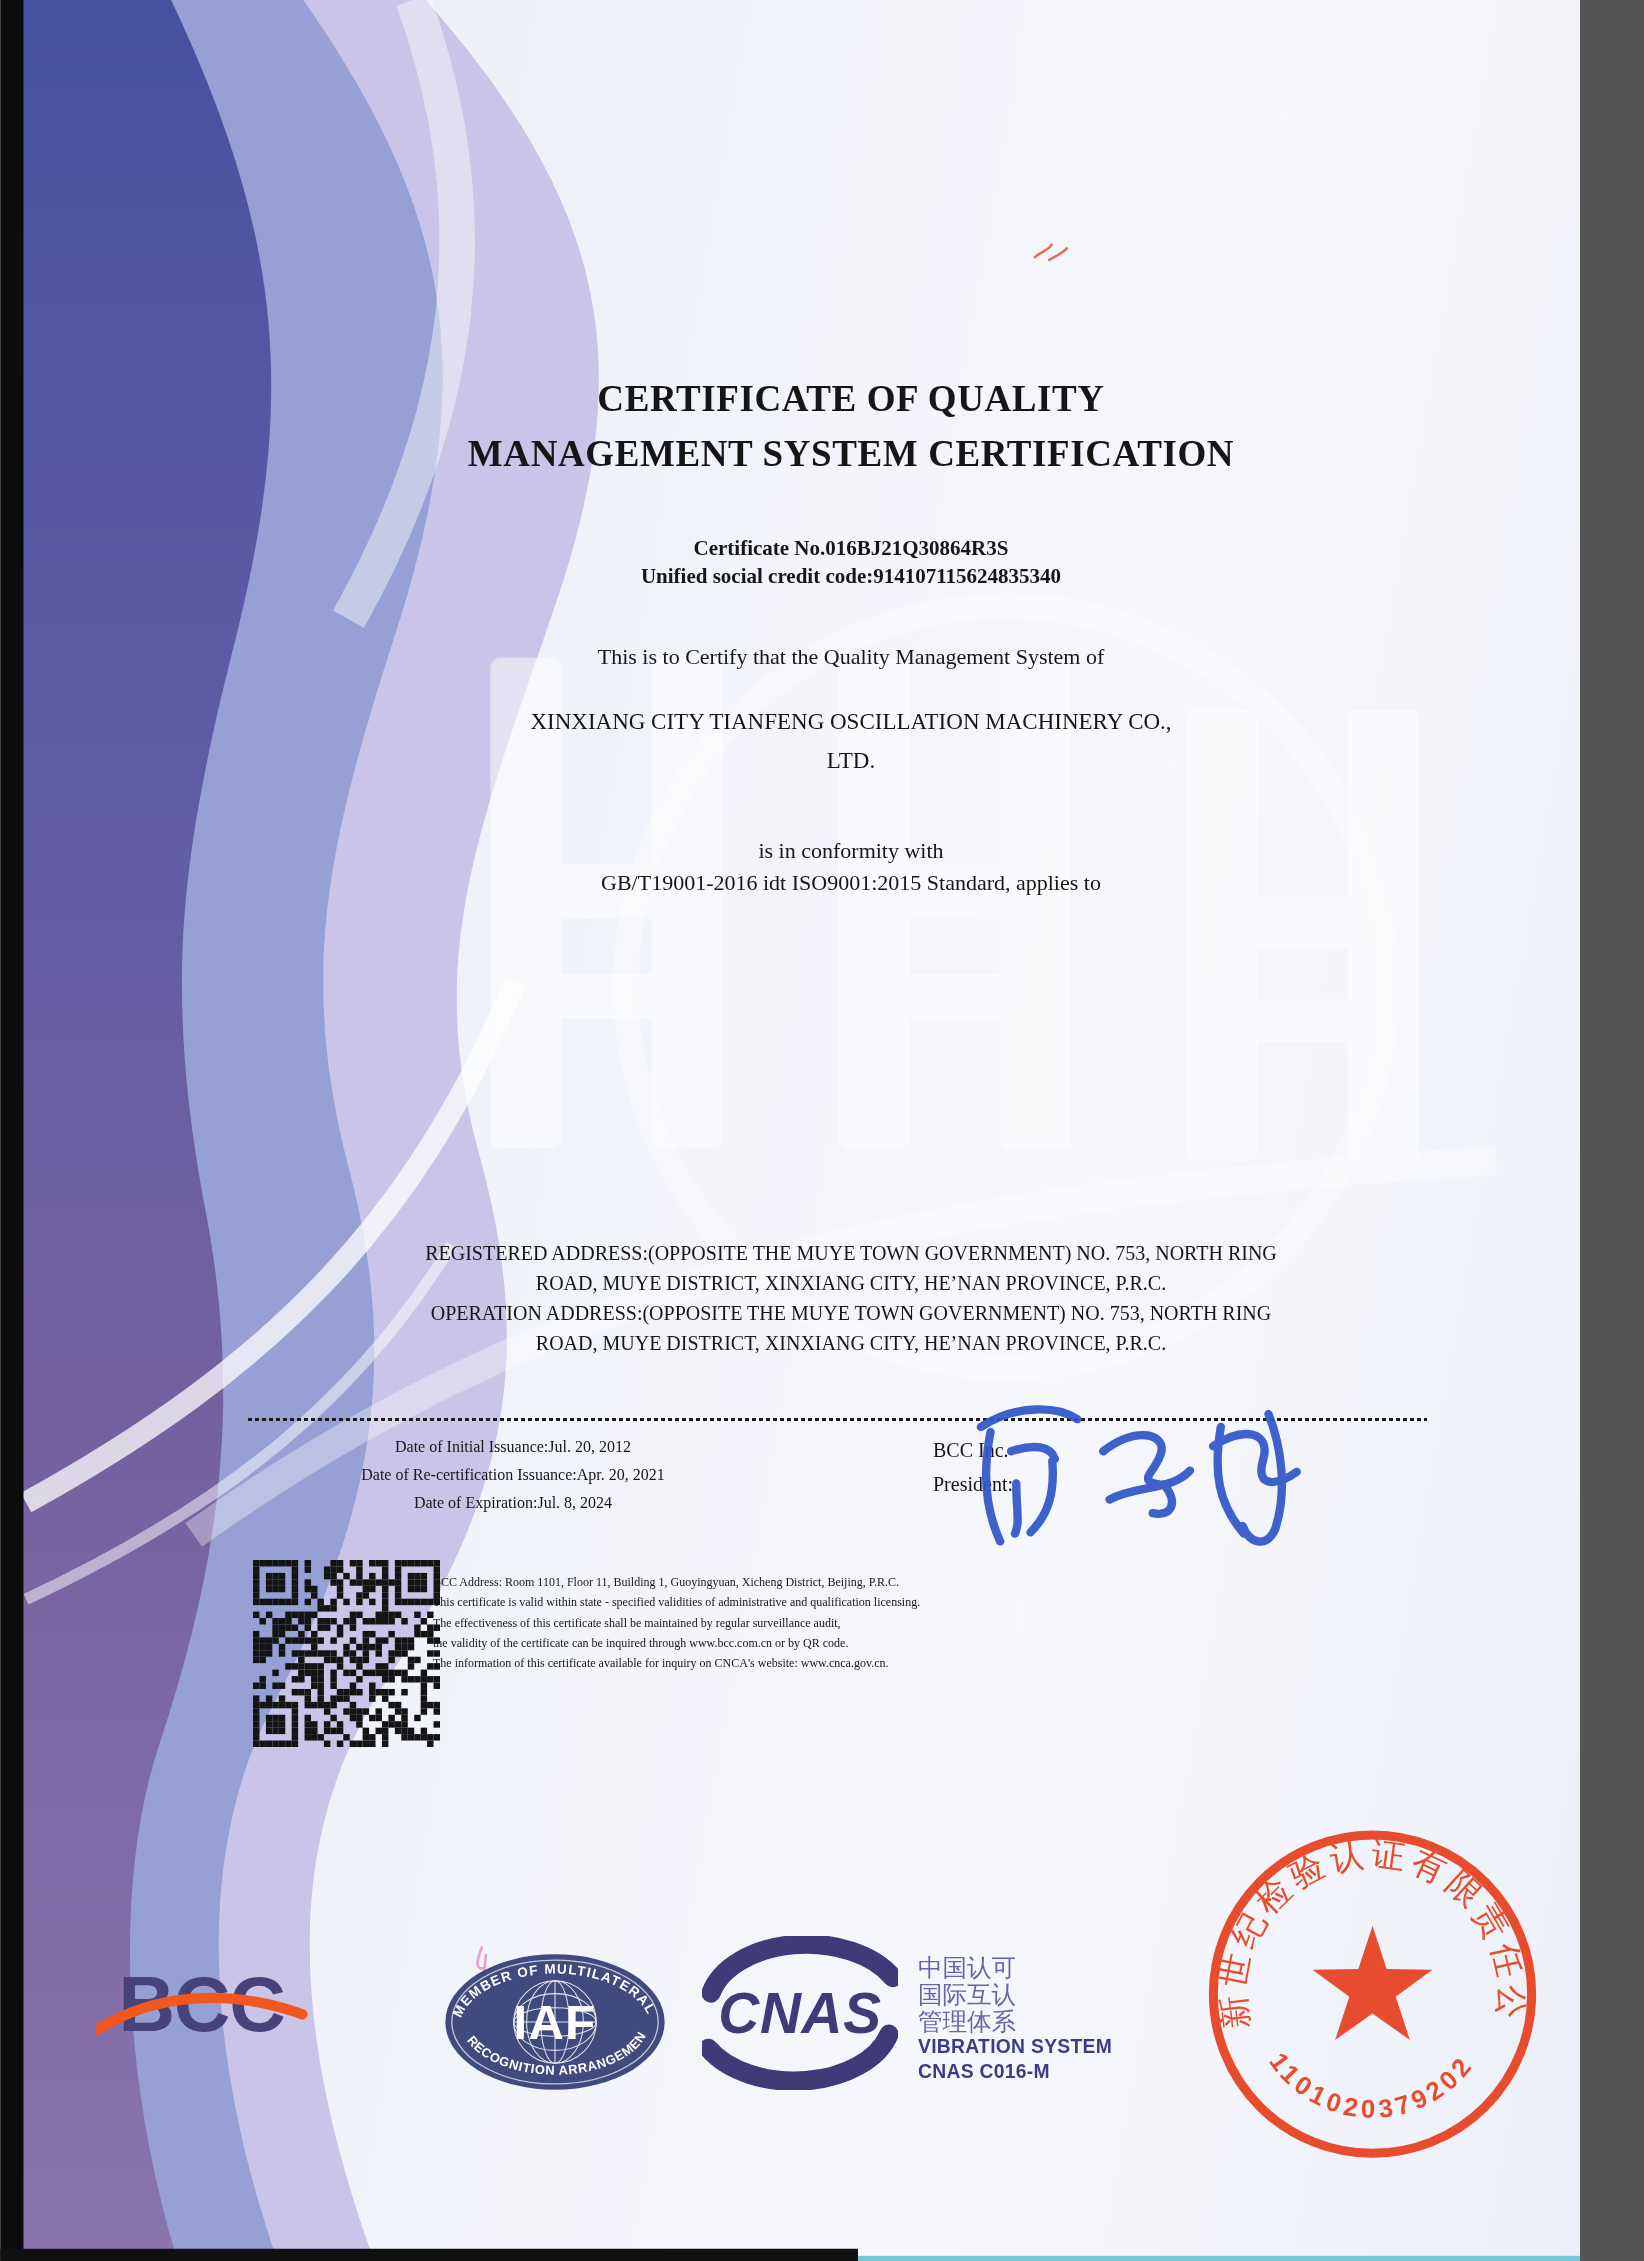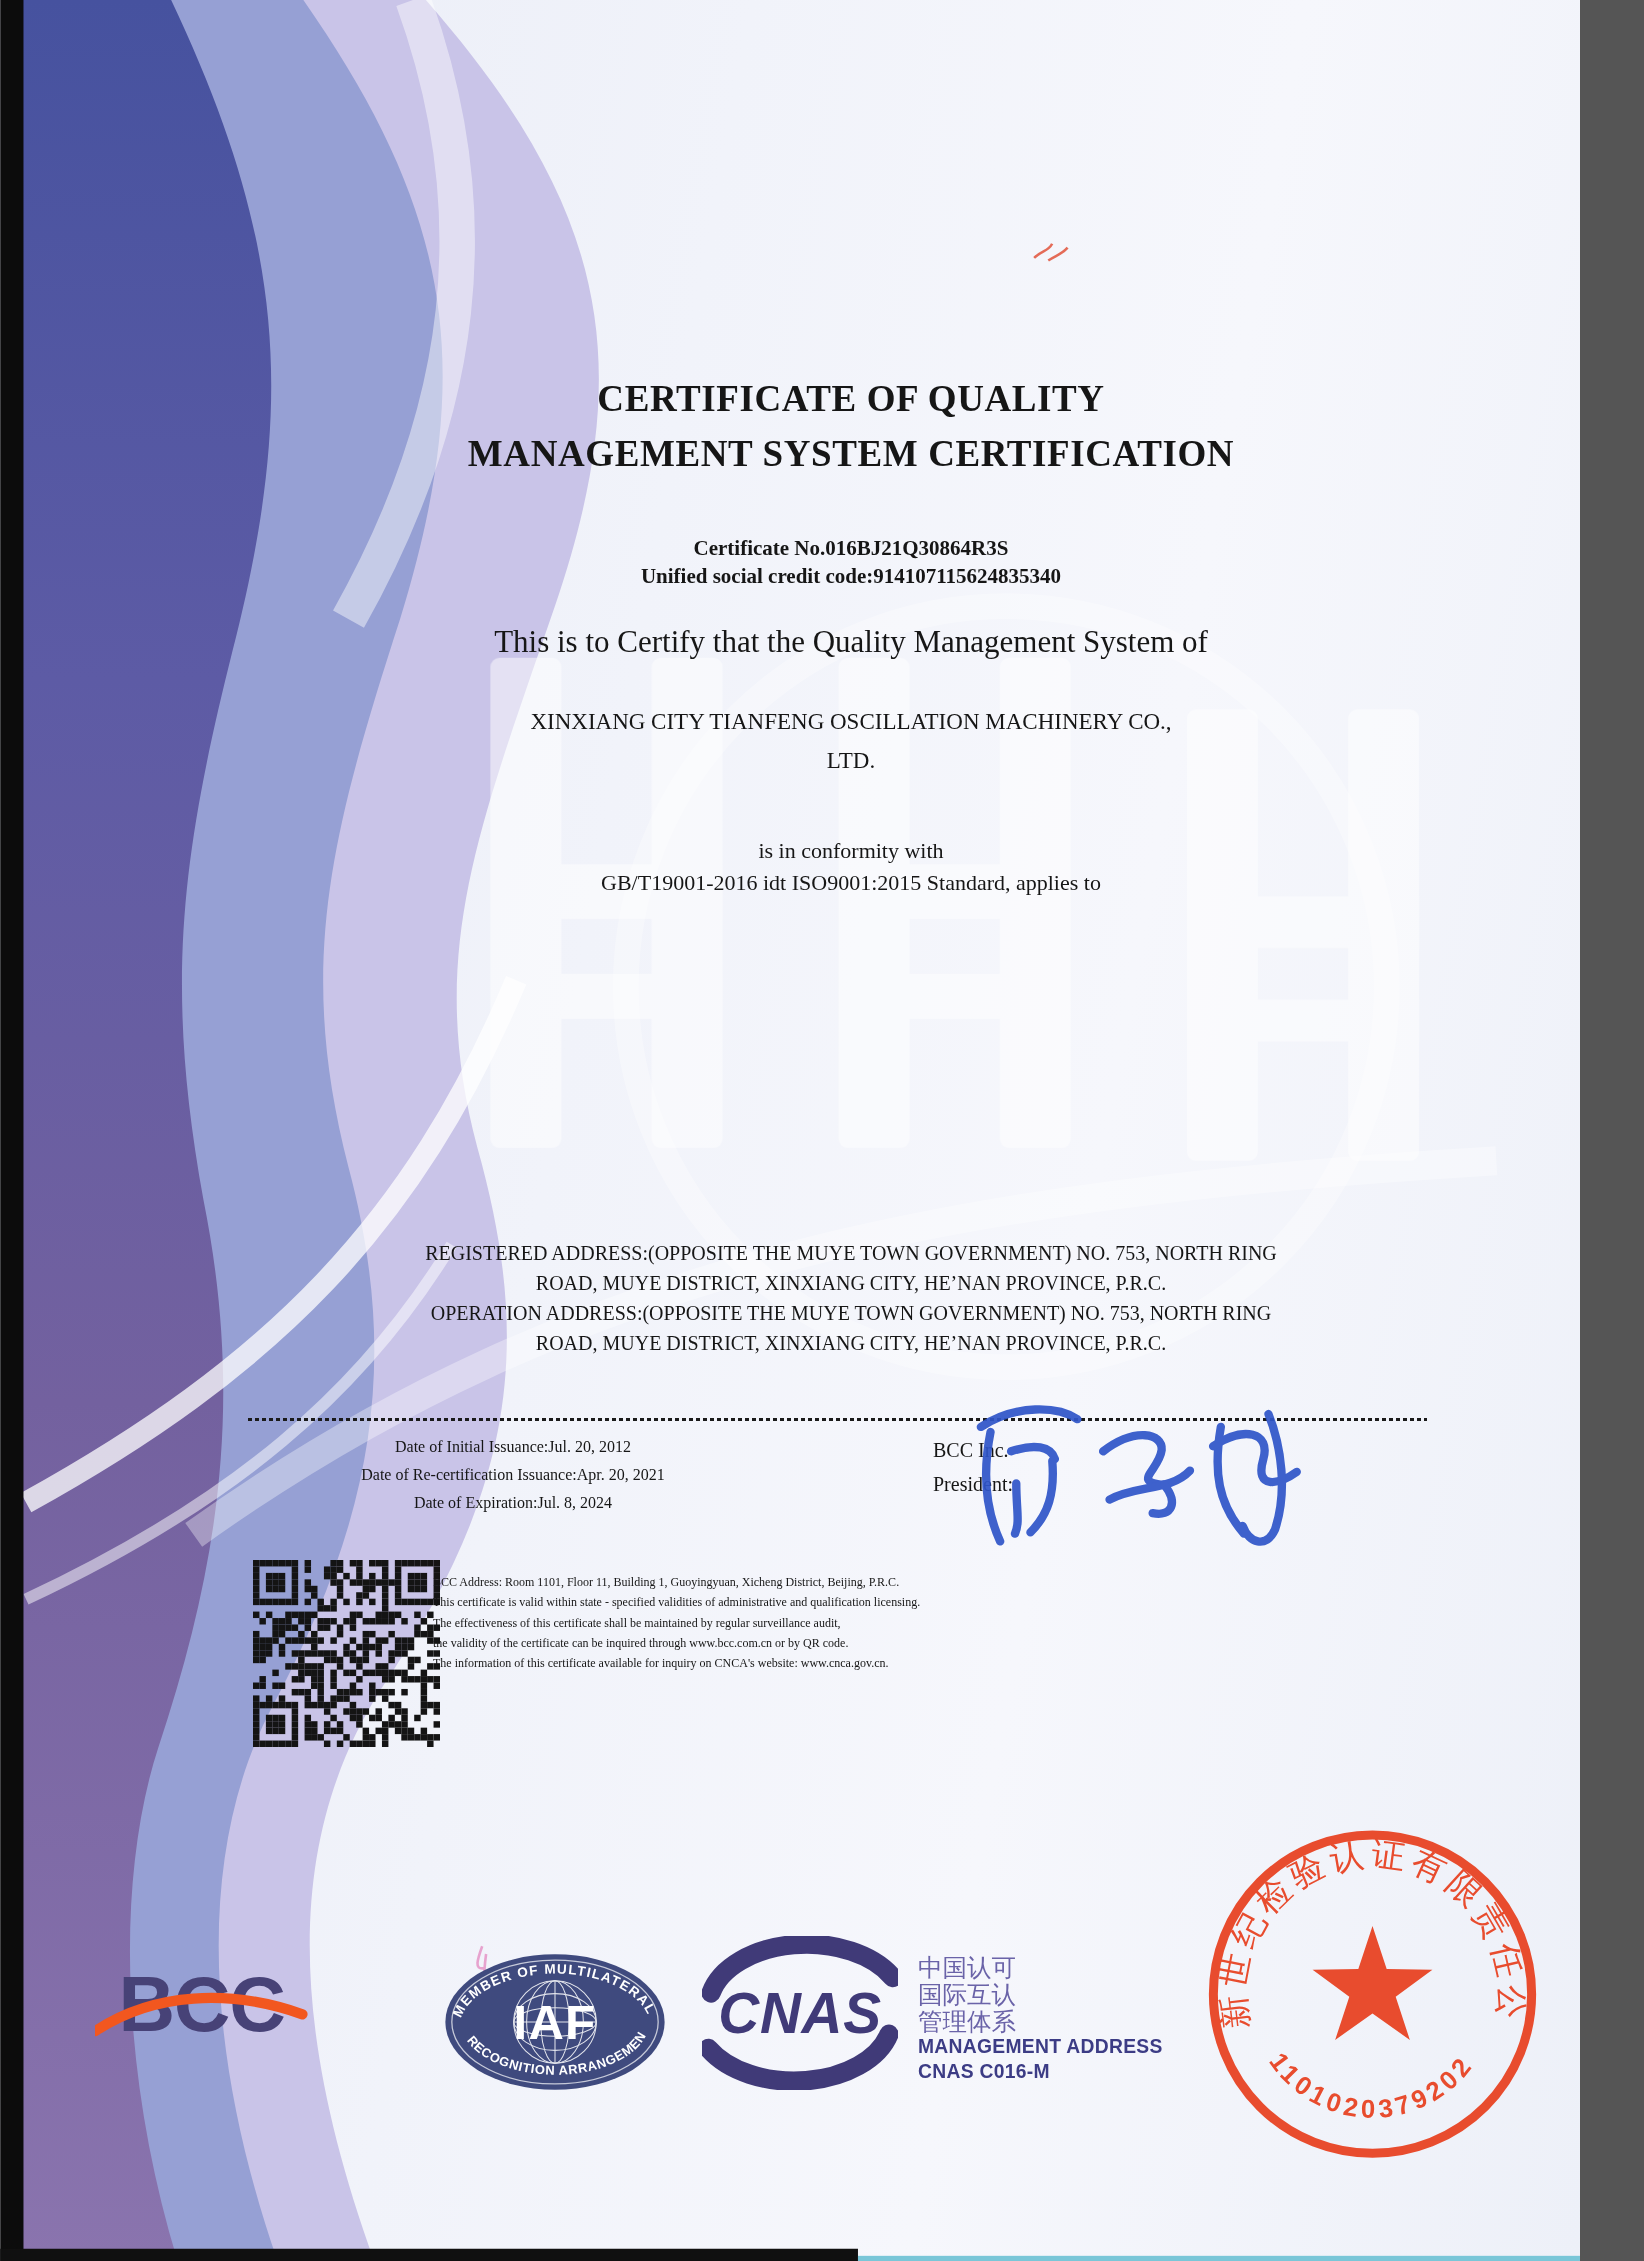--- a/index.html
+++ b/index.html
@@ -4,21 +4,21 @@
 <style>
   html,body{margin:0;padding:0;background:#555;}
   #page{position:relative;width:1580px;height:2261px;overflow:hidden;
         background:linear-gradient(100deg,#e9ecf6 0%,#f1f3fa 38%,#f6f7fc 66%,#edf0f8 100%);
         font-family:"Liberation Serif",serif;color:#161616;}
   .abs{position:absolute;}
   .ctr{text-align:center;}
   .col{left:219px;width:1264px;}
   .title{font-size:37px;font-weight:bold;letter-spacing:0.6px;line-height:55px;}
   .meta{font-size:21px;font-weight:bold;line-height:28px;}
-  .body36{font-size:31px;}
+  .body36{font-size:22px;margin-top:20px;}
   .company{font-size:23px;font-weight:normal;line-height:39px;}
   .mid34{font-size:22px;line-height:32px;}
   .scope{font-size:21px;letter-spacing:0.3px;}
   .addr{font-size:20px;line-height:30px;}
   .dates{font-size:16px;line-height:28px;}
   .fineprint{font-size:12px;line-height:20.3px;margin-top:14px;}
   .dotline{height:2.6px;background:repeating-linear-gradient(90deg,#1a1a1a 0 3.9px,transparent 3.9px 7px);}
   .cnline{font-size:24.5px;line-height:27px;color:#6a63a8;font-family:"DejaVu Sans",sans-serif;}
   .acc-en{font-family:"Liberation Sans",sans-serif;font-weight:bold;font-size:19.3px;line-height:24.5px;color:#3c3c85;letter-spacing:0.3px;}
   .issuer{font-size:20px;line-height:34px;}
@@ -621,21 +621,21 @@
   <svg class="abs" style="left:702px;top:1936px;" width="196" height="154" viewBox="0 0 304 238">
     <path d="M 14,88 A 152,98 0 0 1 296,64" stroke="#403a78" stroke-width="30" fill="none" stroke-linecap="round"></path>
     <path d="M 290,152 A 152,98 0 0 1 10,174" stroke="#403a78" stroke-width="30" fill="none" stroke-linecap="round"></path>
     <text x="152" y="150" text-anchor="middle" font-size="88" font-weight="bold" font-style="italic" fill="#403a78" letter-spacing="1">CNAS</text>
   </svg>
 
   <div class="abs" style="left:918px;top:1954px;">
     <div class="cnline">中国认可</div>
     <div class="cnline">国际互认</div>
     <div class="cnline">管理体系</div>
-    <div class="acc-en">MANAGEMENT ADDRESS</div>
+    <div class="acc-en">VIBRATION SYSTEM</div>
     <div class="acc-en">CNAS C016-M</div>
   </div>
 
   <svg class="abs" style="left:1205px;top:1828px;" width="335" height="335" viewBox="0 0 520 520">
     <g opacity="0.93">
       <circle cx="260" cy="258" r="247" stroke="#e8401f" stroke-width="14" fill="none"></circle>
       <polygon points="260,152 282,219 353,220 296,262 318,329 260,288 202,329 224,262 167,220 238,219" fill="#e8401f"></polygon>
       <defs>
         <path id="stampArc" d="M 69,309 A 198,198 0 1 1 451,309"></path>
         <path id="stampNumArc" d="M 86,339 A 192,192 0 0 0 434,339"></path>

